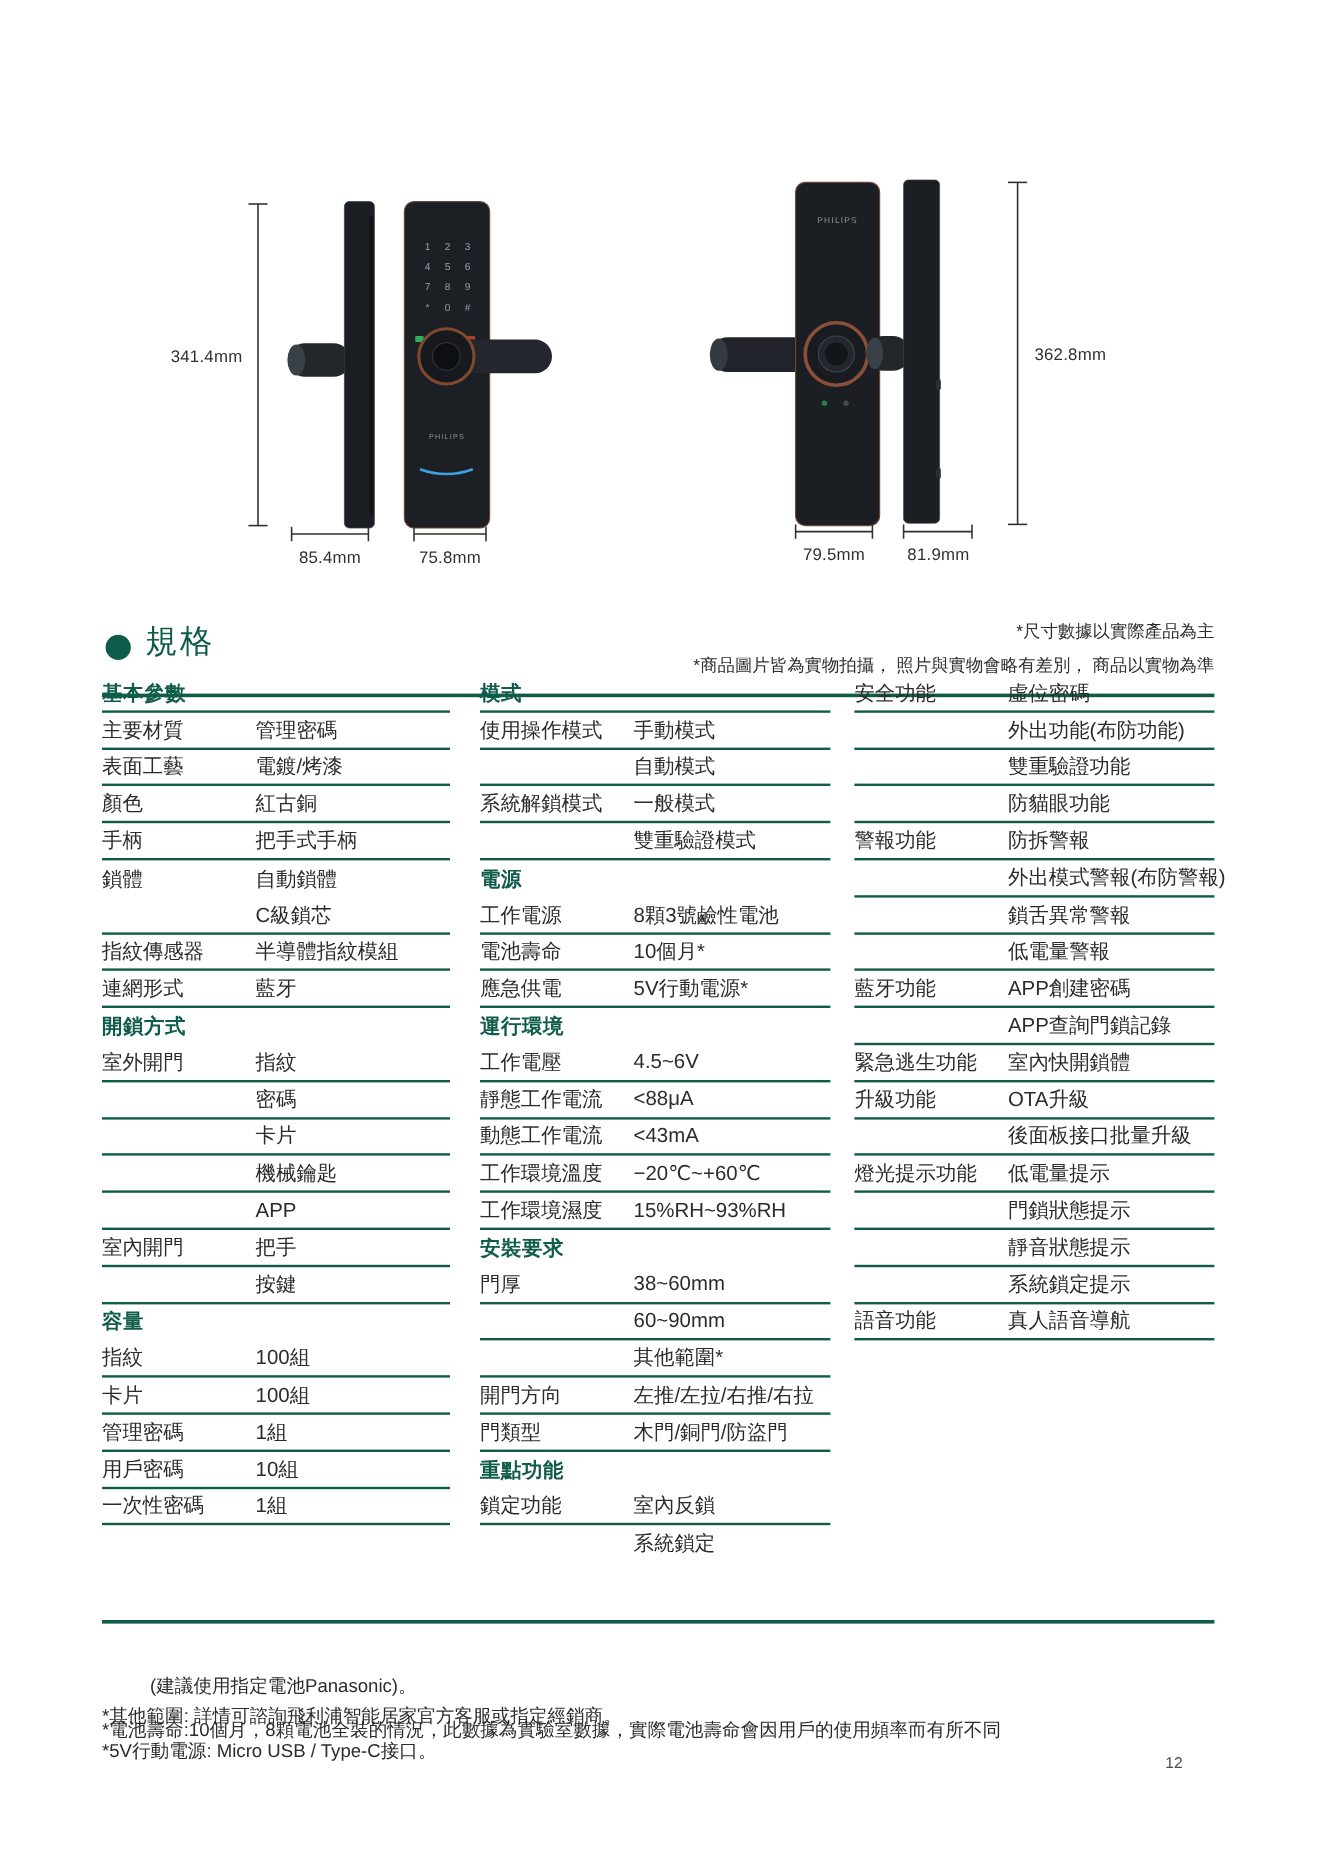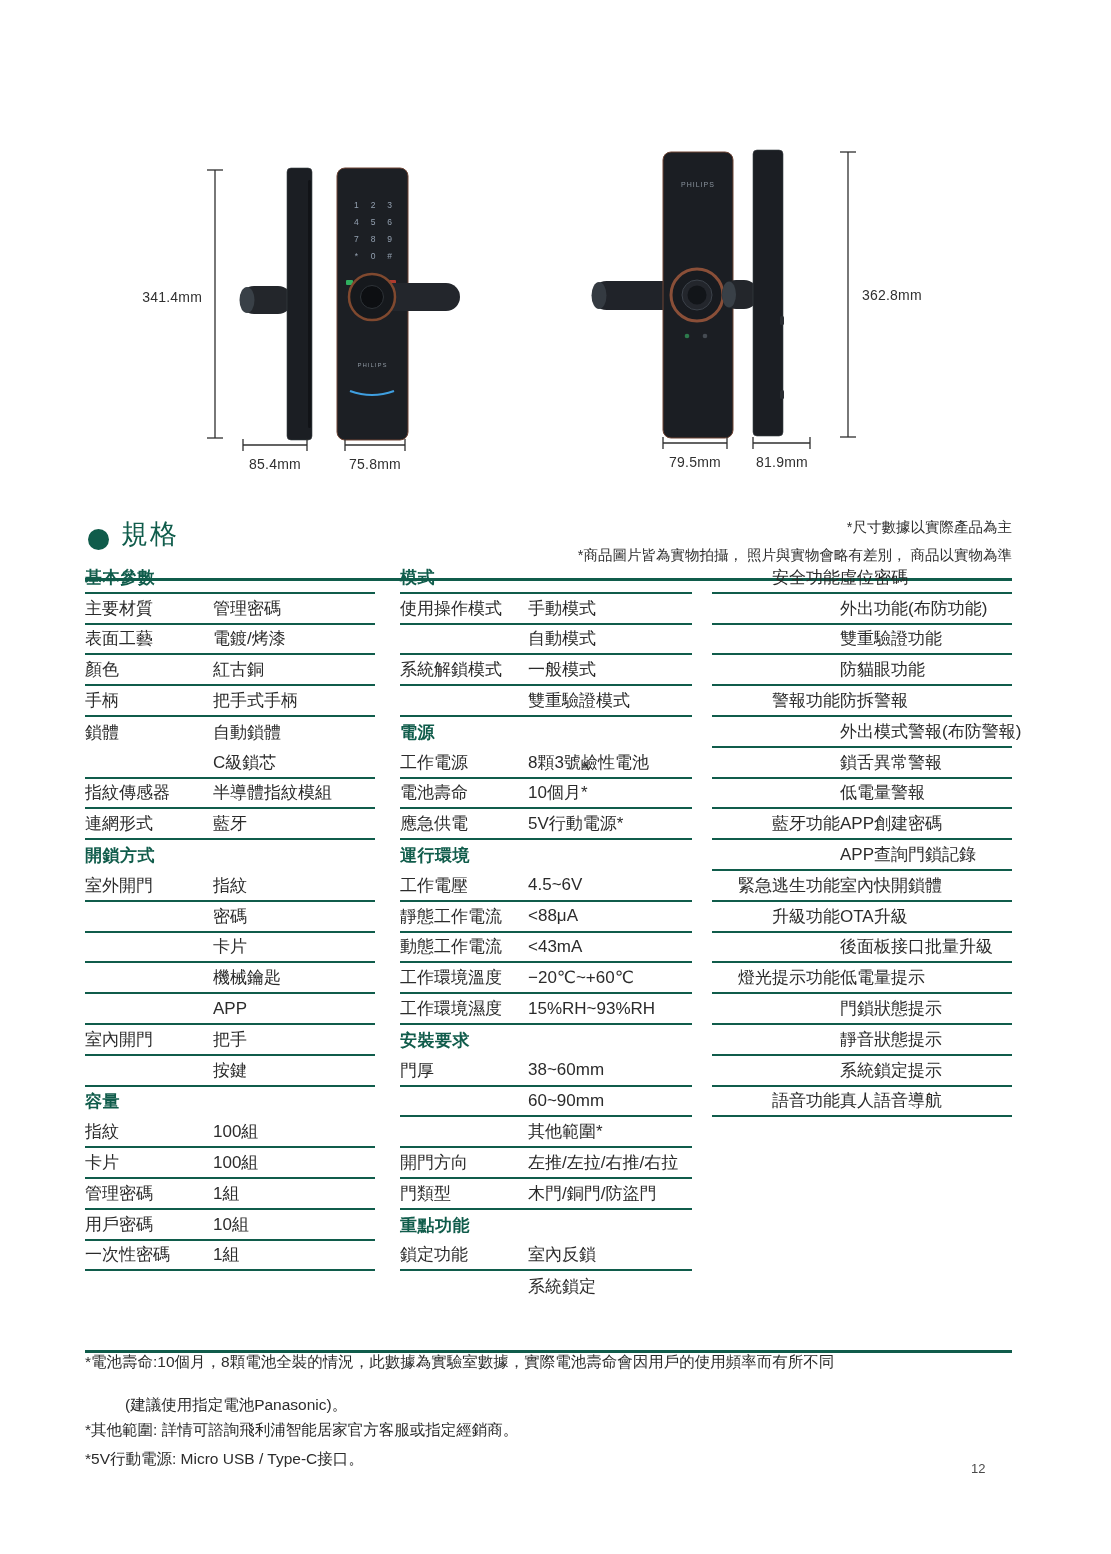--- a/index.html
+++ b/index.html
@@ -27,21 +27,21 @@
   .section-bullet{position:absolute;left:88px;top:529px;width:21px;height:21px;border-radius:50%;background:var(--green);}
   .section-title{position:absolute;left:121px;top:516px;font-size:27px;font-weight:500;color:var(--green);letter-spacing:2px;}
   .disclaimers{position:absolute;right:99px;top:513px;text-align:right;font-size:14.5px;line-height:28px;color:#2e2e2e;}
   
   .rule{position:absolute;left:85px;width:927px;height:3px;background:var(--green);}
   .rule-top{top:578px;}
   .rule-bottom{top:1350px;}
   .spec-col{position:absolute;top:551px;margin-top:12px;}
   .col-0{left:85px;width:290px;}
   .col-1{left:400px;width:292px;}
-  .col-2{left:712px;width:300px;text-align:right;}
+  .col-2{left:712px;width:300px;}
   .spec-row{box-sizing:border-box;height:30.8px;display:flex;align-items:center;}
   .spec-row.lined{border-bottom:2px solid var(--green);}
   .spec-row .lbl{width:128px;flex:none;font-size:17px;color:#2b2b2b;white-space:nowrap;}
   .spec-row .val{font-size:17px;color:#2b2b2b;white-space:nowrap;}
   .spec-row.hdr .lbl{width:auto;font-weight:bold;color:var(--green);letter-spacing:.5px;}
   
   .fn{position:absolute;left:85px;font-size:15.5px;color:#2b2b2b;white-space:nowrap;}
   .page-number{position:absolute;left:971px;top:1461px;font-size:13px;color:#4a4a4a;}
 </style>
 </head>
@@ -410,19 +410,19 @@
         <span class="lbl"></span>
         <span class="val">系統鎖定提示</span>
       </div>
       <div class="spec-row lined">
         <span class="lbl">語音功能</span>
         <span class="val">真人語音導航</span>
       </div>
     </div>
   <div class="rule rule-bottom"></div>
 
-  <div class="fn" style="top:1352px;">*電池壽命:10個月，8顆電池全裝的情況，此數據為實驗室數據，實際電池壽命會因用戶的使用頻率而有所不同</div>
+  <div class="fn" style="top:1432px;">*電池壽命:10個月，8顆電池全裝的情況，此數據為實驗室數據，實際電池壽命會因用戶的使用頻率而有所不同</div>
   <div class="fn" style="top:1395px;margin-left:40px;">(建議使用指定電池Panasonic)。</div>
   <div class="fn" style="top:1420px;">*其他範圍: 詳情可諮詢飛利浦智能居家官方客服或指定經銷商。</div>
   <div class="fn" style="top:1449px;">*5V行動電源: Micro USB / Type-C接口。</div>
 
   <div class="page-number">12</div>
 </div>
 
 </body></html>

